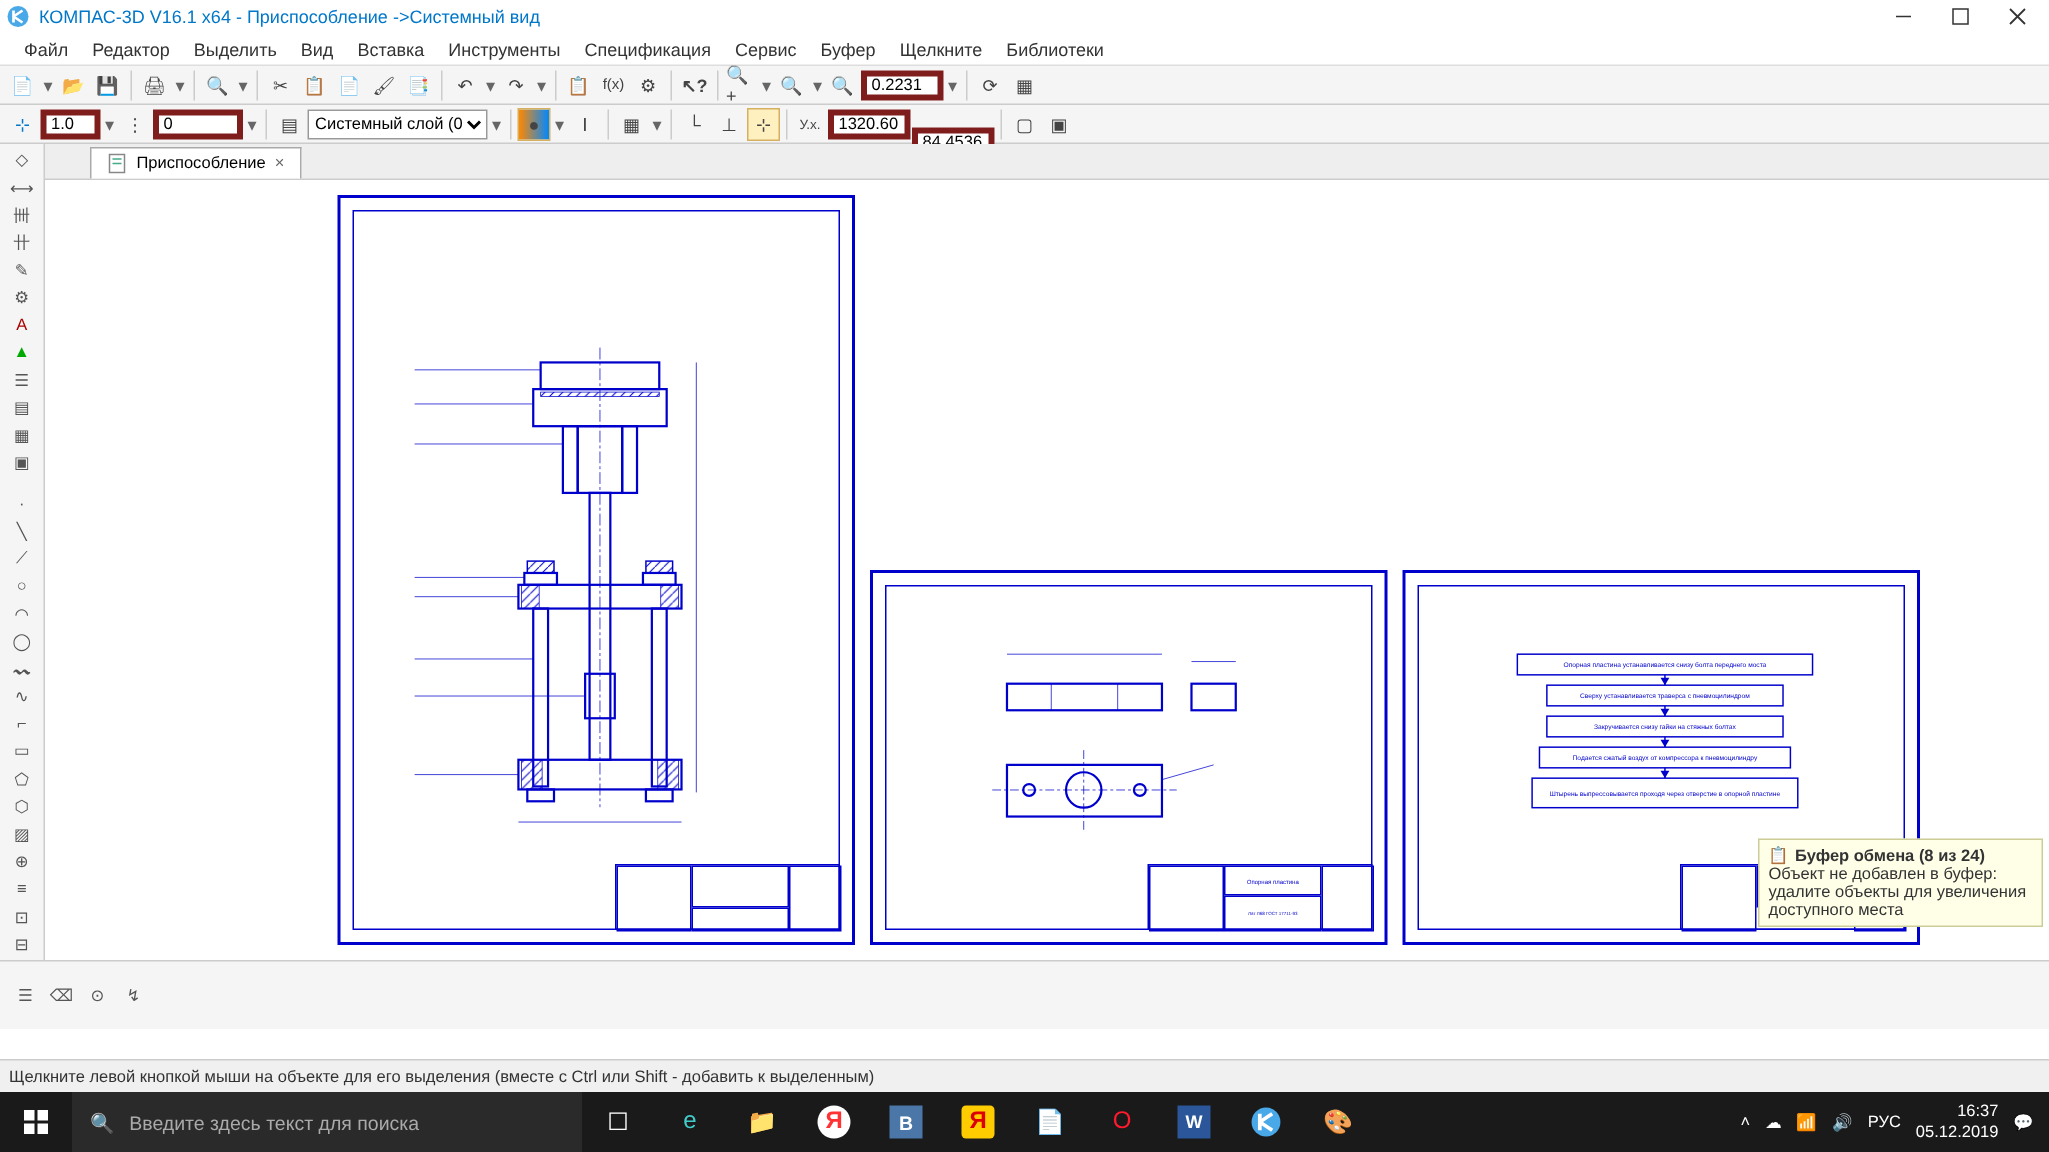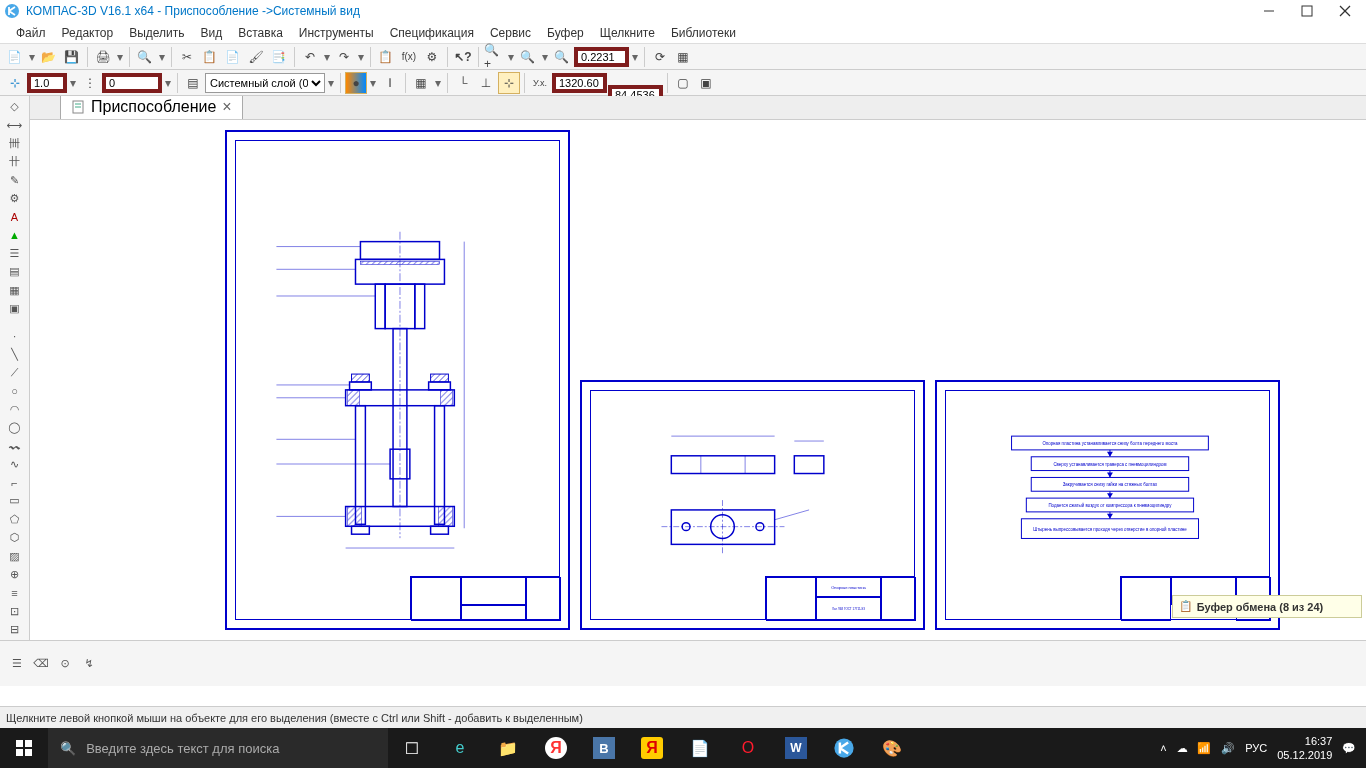--- a/index.html
+++ b/index.html
@@ -29,21 +29,21 @@
 
 .main-area { flex: 1; display: flex; overflow: hidden; }
 
 
 .left-tools { width: 30px; background: #f5f5f5; border-right: 1px solid #ccc; display: flex; flex-direction: column; align-items: center; padding: 2px 0; gap: 1px; overflow: hidden; }
 .vt-btn { width: 22px; height: 18px; display: flex; align-items: center; justify-content: center; cursor: pointer; font-size: 11px; color: #555; }
 
 
 .workspace { flex: 1; display: flex; flex-direction: column; background: #fff; position: relative; }
 .doc-tabs { height: 24px; background: #eee; display: flex; align-items: flex-end; padding: 0 30px; border-bottom: 1px solid #ccc; }
-.doc-tab { background: #fff; border: 1px solid #aaa; border-bottom: none; padding: 3px 10px; font-size: 16px; display: flex; align-items: center; gap: 6px; }
+.doc-tab { background: #fff; border: 1px solid #aaa; border-bottom: none; padding: 3px 10px; font-size: 11px; display: flex; align-items: center; gap: 6px; }
 .doc-tab .close-x { cursor: pointer; color: #666; }
 .canvas { flex: 1; background: #fff; position: relative; overflow: hidden; }
 
 
 .sheet { position: absolute; border: 2px solid #0000cc; background: #fff; }
 .sheet .inner-frame { position: absolute; border: 1px solid #0000cc; }
 .title-block { position: absolute; border: 1px solid #0000cc; font-size: 4px; color: #0000cc; }
 .tb-cell { border: 1px solid #0000cc; position: absolute; display: flex; align-items: center; justify-content: center; }
 
 
@@ -363,20 +363,21 @@
           </g>
         </svg>
       </div>
     </div>
 
     <div class="clipboard-tip">
       <div class="tip-title">
           <span>📋</span>
           <span>Буфер обмена (8 из 24)</span>
         </div>
+      <div>Объект не добавлен в буфер: удалите объекты для увеличения доступного места</div>
     </div>
   </div>
 </div>
 
 <div class="prop-bar">
   <div class="vt-btn">☰</div>
   <div class="vt-btn">⌫</div>
   <div class="vt-btn">⊙</div>
   <div class="vt-btn">↯</div>
 </div>

